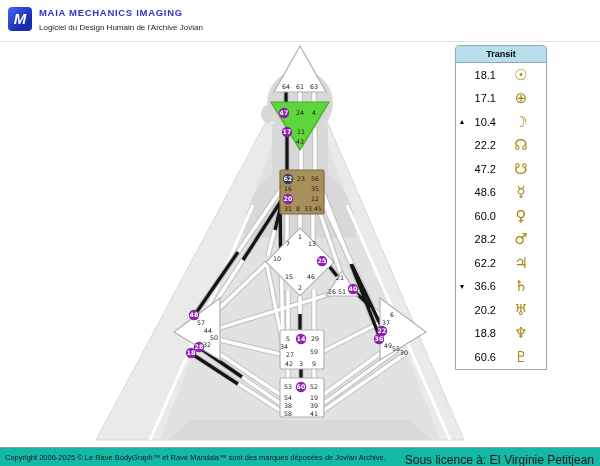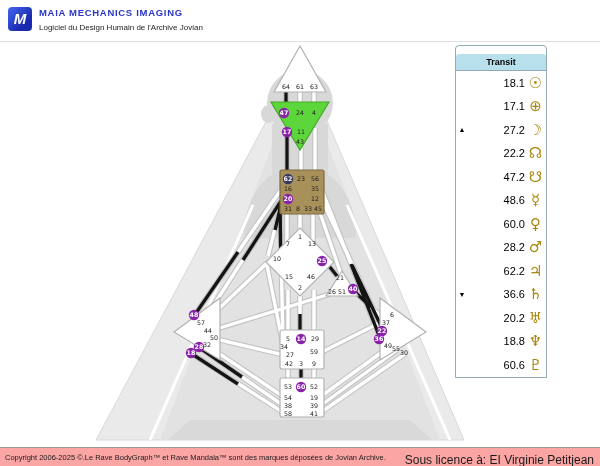--- a/index.html
+++ b/index.html
@@ -13,27 +13,27 @@
         background:linear-gradient(135deg,#4466f0 0%,#1a2ab0 70%);
         color:#fff;font-weight:bold;font-style:italic;font-size:15px;text-align:center;line-height:24px;}
   .title{position:absolute;left:39px;top:7px;color:#2a35c8;font-weight:bold;font-size:9.5px;letter-spacing:0.7px;text-align:center;}
   .subtitle{position:absolute;left:39px;top:23px;color:#1c1c1c;font-size:8px;}
   
   #bodygraph{position:absolute;top:41px;left:0;z-index:1;}
   
   .transit-panel{position:absolute;left:455px;top:45px;width:90px;background:#fff;
                  border:1px solid #93aab4;border-radius:4px 4px 0 0;z-index:6;}
   .transit-header{background:#b7e0ec;border-bottom:1px solid #93aab4;border-radius:3px 3px 0 0;
-                  text-align:center;font-size:9px;font-weight:bold;color:#000;padding:3px 0;margin-top:8px;}
+                  text-align:center;font-size:9px;font-weight:bold;color:#000;padding:3px 0;}
   .transit-row{height:23.5px;display:flex;align-items:center;}
   .transit-row .marker{width:12px;text-align:center;font-size:7px;color:#000;}
-  .transit-row .value{width:28px;text-align:right;font-size:11px;color:#000;margin-left:29px;}
+  .transit-row .value{width:28px;text-align:right;font-size:11px;color:#000;}
   .transit-row .glyph{flex:1;text-align:center;font-size:15px;font-family:"DejaVu Sans",sans-serif;}
   
-  .footer{position:absolute;left:0;bottom:0;width:600px;height:18px;background:#fca5a5;
+  .footer{position:absolute;left:0;bottom:0;width:600px;height:18px;background:#14b8a6;
           border-top:1px solid #9a9a92;z-index:5;}
   .footer-left{position:absolute;left:5px;top:5px;font-size:7.5px;color:#1a1a1a;white-space:nowrap;}
   .footer-right{position:absolute;right:6px;top:5px;font-size:12px;color:#1a1a1a;white-space:nowrap;}
 </style>
 </head>
 <body>
 
 <div class="header">
   <div class="logo">M</div>
   <div class="title">MAIA MECHANICS IMAGING</div>
@@ -238,21 +238,21 @@
         <span class="value">18.1</span>
         <span class="glyph" style="color: rgb(168, 134, 13);">☉</span>
       </div>
       <div class="transit-row">
         <span class="marker"></span>
         <span class="value">17.1</span>
         <span class="glyph" style="color: rgb(168, 134, 13);">⊕</span>
       </div>
       <div class="transit-row">
         <span class="marker">▲</span>
-        <span class="value">27.2</span>
+        <span class="value">10.4</span>
         <span class="glyph" style="color: rgb(168, 134, 13);">☽</span>
       </div>
       <div class="transit-row">
         <span class="marker"></span>
         <span class="value">22.2</span>
         <span class="glyph" style="color: rgb(168, 134, 13);">☊</span>
       </div>
       <div class="transit-row">
         <span class="marker"></span>
         <span class="value">47.2</span>

